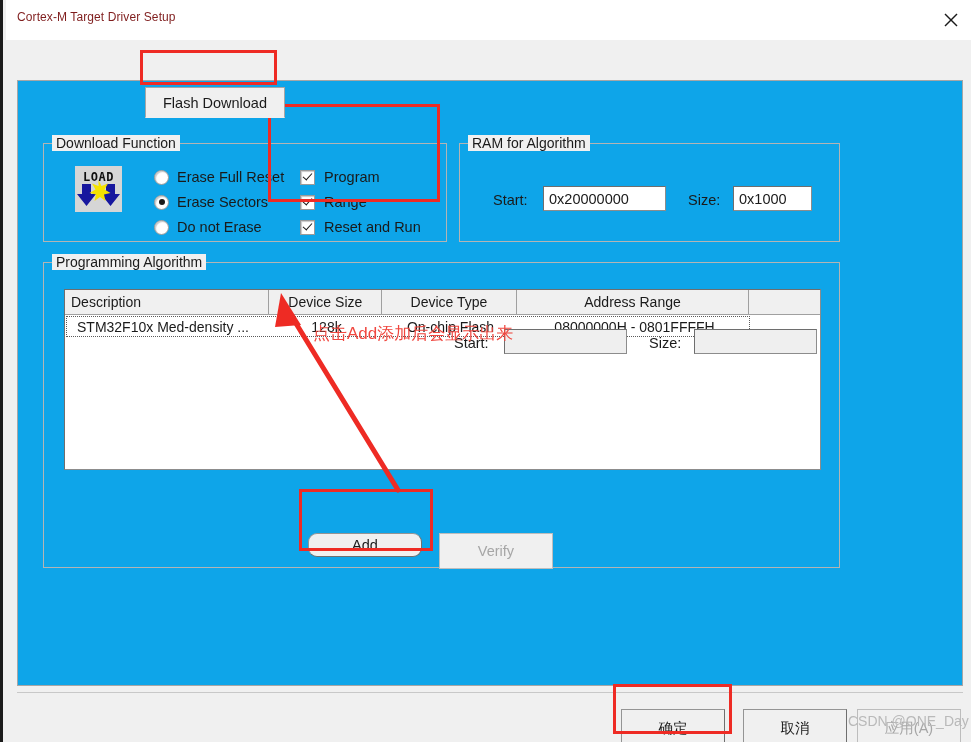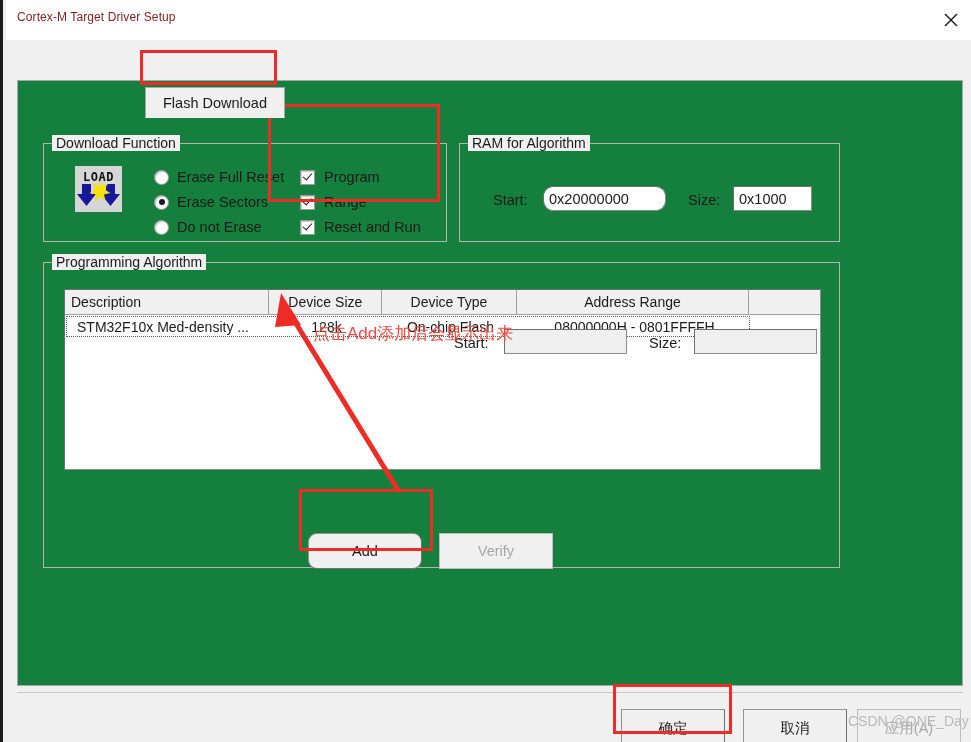--- a/index.html
+++ b/index.html
@@ -89,21 +89,21 @@
   #tab-debug { left: 0px; width: 63px; }
   #tab-trace { left: 63px; width: 58px; }
   #tab-flash { left: 128px; width: 140px; }
 
   #tabpage {
     position: absolute;
     left: 11px; top: 40px;
     width: 946px; height: 606px;
     border: 1px solid #a6a6a6;
     border-top: 1px solid #a6a6a6;
-    background: #15803d;
+    background: #0ea5e9;
     box-sizing: border-box;
   }
 
   
   .group {
     position: absolute;
     border: 1px solid #b4b4b4;
     box-sizing: border-box;
   }
   .group > .legend {
@@ -405,21 +405,21 @@
         <div class="check-row" style="left:256px; top:75px;">
           <span class="check-box on"></span>
           <span>Reset and Run</span>
         </div>
       </div>
 
       <div class="group" id="grp-ram">
         <div class="legend">RAM for Algorithm</div>
 
         <div class="fld-label" style="left:33px; top:48px;">Start:</div>
-        <div class="textfield" style="left:83px; top:42px; width:123px; height:25px;border-radius:10px;">0x20000000</div>
+        <div class="textfield" style="left:83px; top:42px; width:123px; height:25px;">0x20000000</div>
 
         <div class="fld-label" style="left:228px; top:48px;">Size:</div>
         <div class="textfield" style="left:273px; top:42px; width:79px; height:25px;">0x1000</div>
       </div>
 
       <div class="group" id="grp-algo">
         <div class="legend">Programming Algorithm</div>
 
         <div id="algo-list">
           <div id="algo-header">
@@ -439,21 +439,21 @@
           </div>
         </div>
 
         <div class="fld-label" style="left:410px; top:72px;">Start:</div>
         <div class="textfield disabled" style="left:460px; top:66px; width:123px; height:25px;"></div>
 
         <div class="fld-label" style="left:605px; top:72px;">Size:</div>
         <div class="textfield disabled" style="left:650px; top:66px; width:123px; height:25px;"></div>
       </div>
 
-      <div class="btn" style="left:290px; top:452px; width:114px; height:36px;border-radius:9px;">Add</div>
+      <div class="btn" style="left:290px; top:452px; width:114px; height:24px;border-radius:9px;">Add</div>
       <div class="btn disabled" style="left:421px; top:452px; width:114px; height:36px;">Verify</div>
 
     </div>
 
     <div id="bottom-sep"></div>
 
     <div class="btn" id="btn-ok">确定</div>
     <div class="btn" id="btn-cancel">取消</div>
     <div class="btn disabled" id="btn-apply">应用(A)</div>
 

